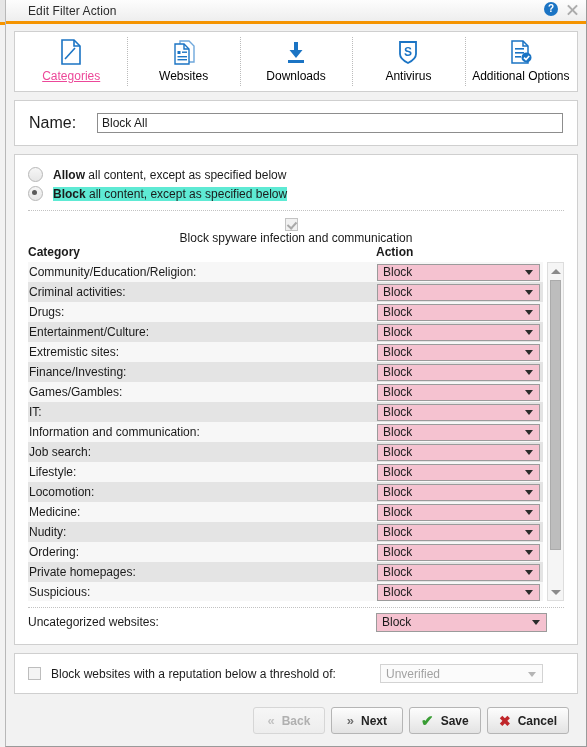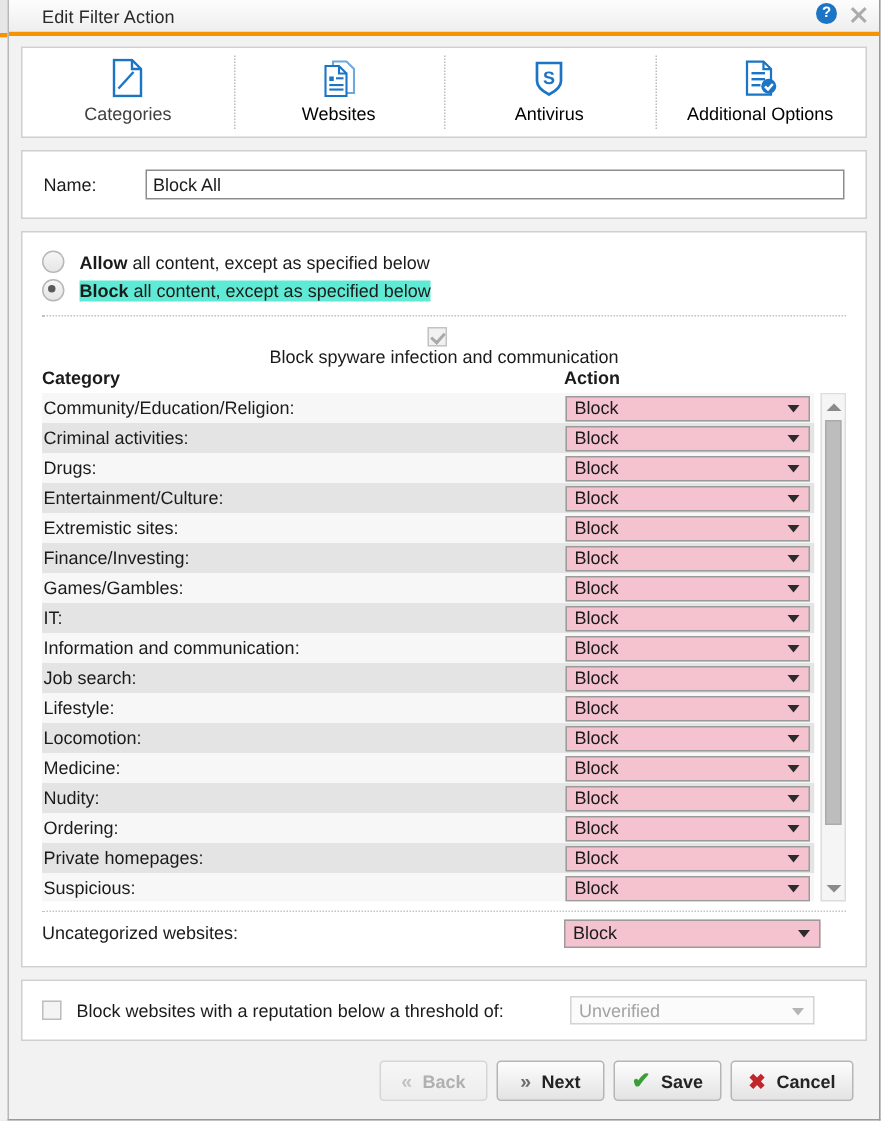--- a/index.html
+++ b/index.html
@@ -42,28 +42,28 @@
   .tab{
     flex:1;display:flex;flex-direction:column;align-items:center;justify-content:flex-start;
     padding-top:6px;position:relative;cursor:default;
   }
   .tab + .tab:before{
     content:"";position:absolute;left:0;top:5px;bottom:5px;width:0;
     border-left:1px dotted #bbb;
   }
   .tab .ico{height:28px;display:flex;align-items:center;justify-content:center;}
   .tab .lbl{margin-top:3px;font-size:12px;color:#000000;}
-  .tab.active .lbl{color:#404040;}
+  .tab.active .lbl{color:#ec4899;text-decoration:underline;}
 
   
   .panel{
     background:#fff;border:1px solid #cfcfcf;box-sizing:border-box;margin-top:8px;
   }
   .name-row{display:flex;align-items:center;height:44px;padding:0 14px;}
-  .name-lbl{width:68px;font-size:12px;}
+  .name-lbl{width:68px;font-size:16px;}
   .name-input{
     flex:1;height:20px;border:1px solid #8d8d8d;background:#fff;
     font-family:"Liberation Sans",sans-serif;font-size:12px;color:#1b1b1b;
     padding:0 4px;box-sizing:border-box;outline:none;
   }
 
   .main-panel{padding:10px 13px 8px 13px;}
   .radio-row{display:flex;align-items:center;height:19px;}
   .radio{
     width:13px;height:13px;border-radius:50%;border:1px solid #b7b7b7;
@@ -184,20 +184,30 @@
             <path d="M12 5 v5 h5" fill="none" stroke="#1b74c4" stroke-width="1.4"></path>
             <rect x="5.5" y="12" width="3" height="3" fill="#1b74c4"></rect>
             <rect x="10" y="12.5" width="5" height="1.4" fill="#1b74c4"></rect>
             <rect x="5.5" y="17" width="9.5" height="1.4" fill="#1b74c4"></rect>
             <rect x="5.5" y="20" width="9.5" height="1.4" fill="#1b74c4"></rect>
           </svg>
         </span>
         <span class="lbl">Websites</span>
       </div>
 
+      <div class="tab">
+        <span class="ico">
+          <svg width="24" height="26" viewBox="0 0 24 26">
+            <rect x="10" y="3" width="4" height="9" fill="#1b74c4"></rect>
+            <path d="M5.5 11 h13 L12 19 z" fill="#1b74c4"></path>
+            <rect x="4" y="21" width="16" height="3" fill="#1b74c4"></rect>
+          </svg>
+        </span>
+        <span class="lbl">Downloads</span>
+      </div>
 
       <div class="tab">
         <span class="ico">
           <svg width="22" height="26" viewBox="0 0 22 26">
             <path d="M3 3 h16 v12 c0 5 -6 8 -8 9 c-2 -1 -8 -4 -8 -9 z" fill="#fff" stroke="#1b74c4" stroke-width="1.8"></path>
             <text x="11" y="17" font-family="Liberation Sans, sans-serif" font-size="12" font-weight="bold" fill="#1b74c4" text-anchor="middle">S</text>
           </svg>
         </span>
         <span class="lbl">Antivirus</span>
       </div>

